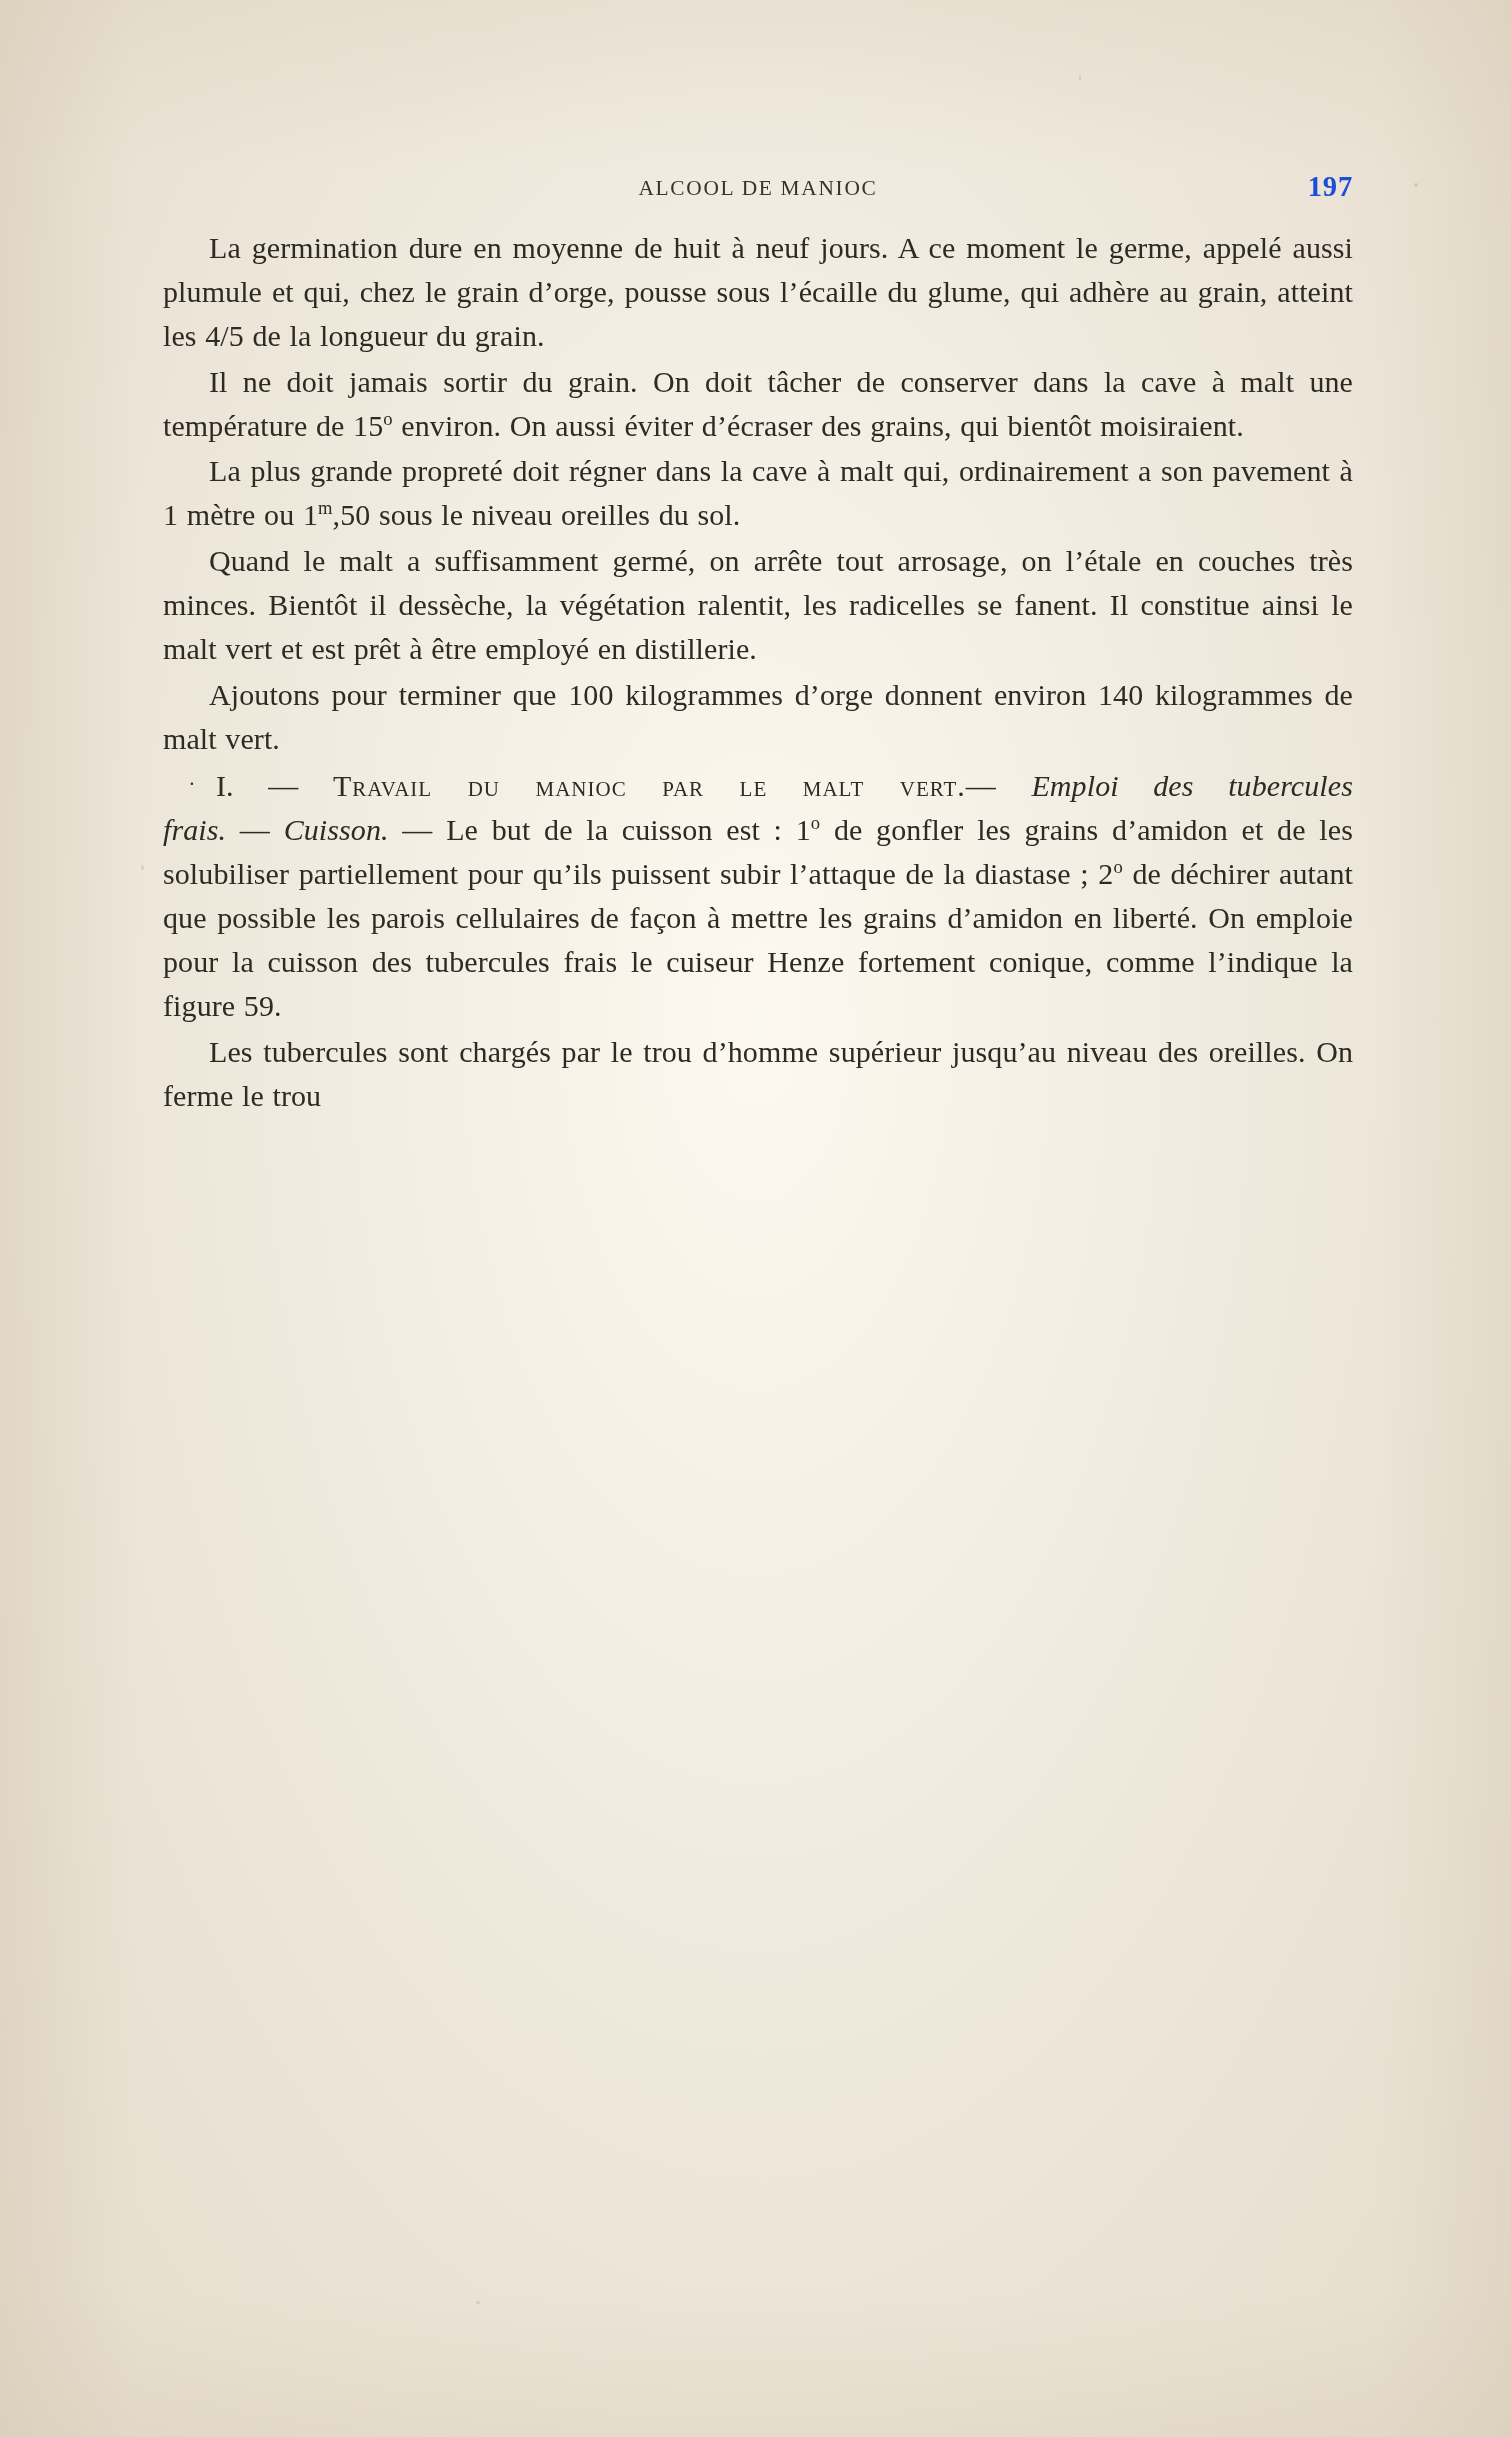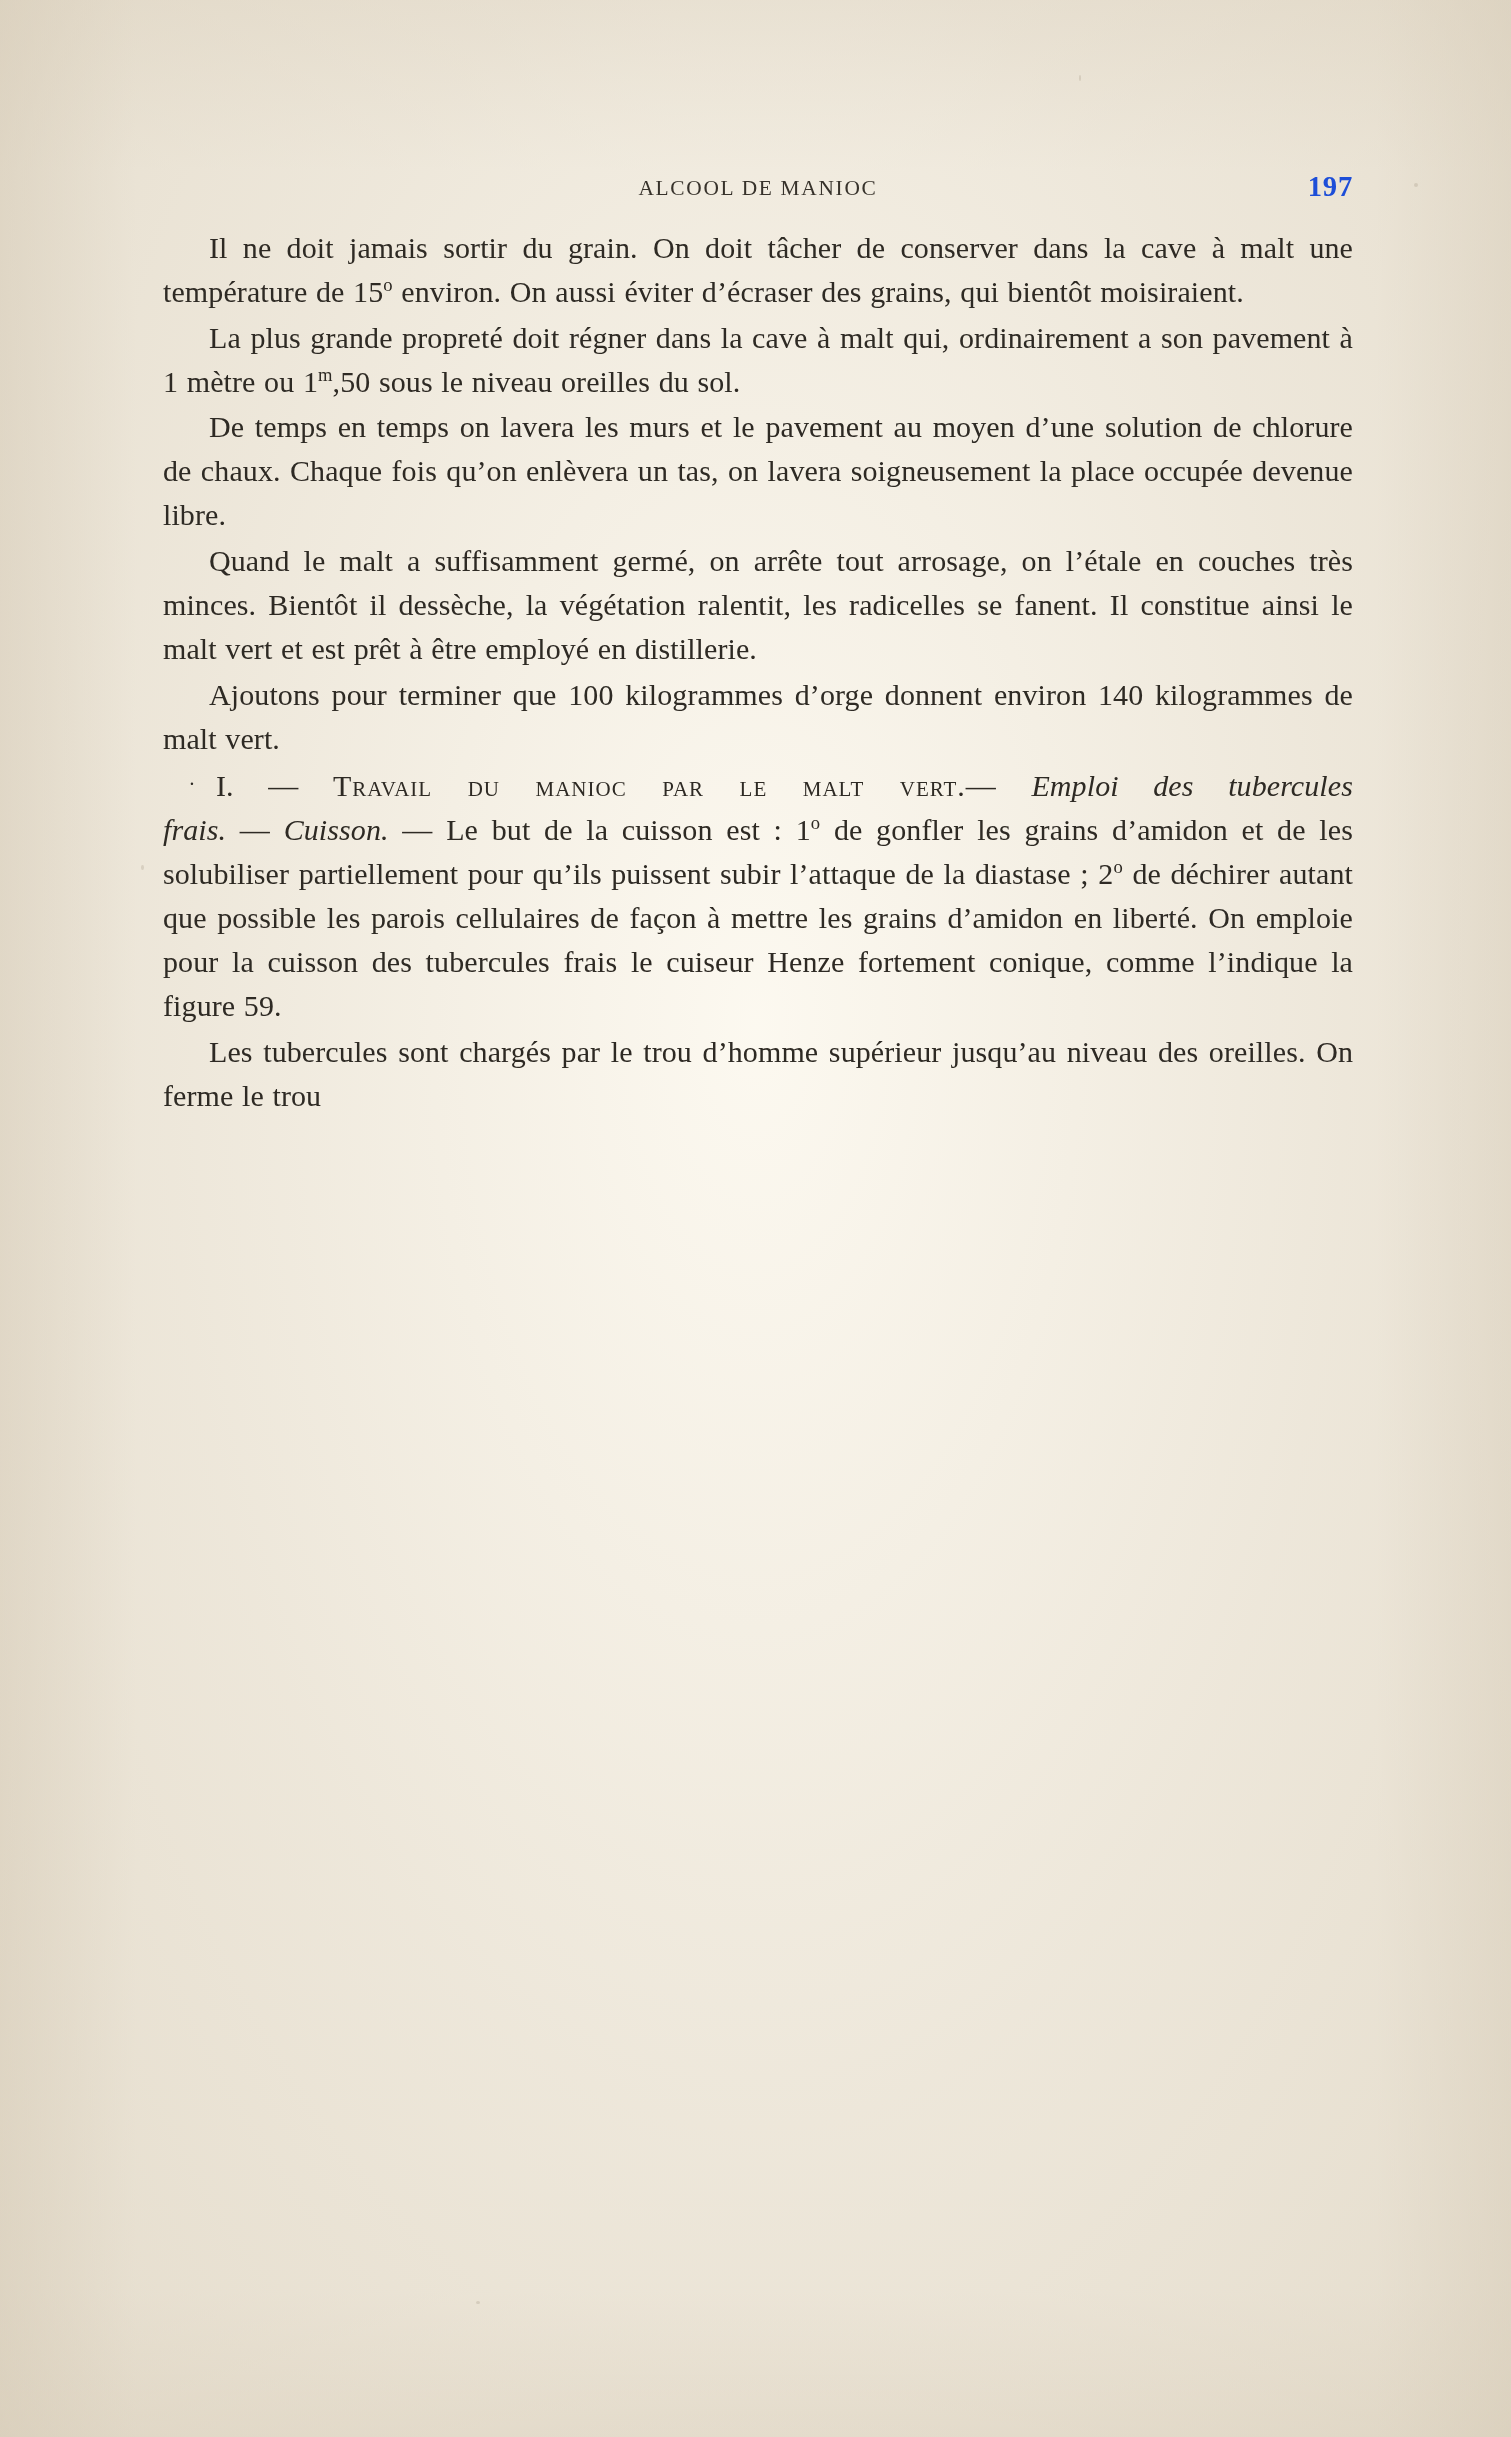--- a/index.html
+++ b/index.html
@@ -110,26 +110,26 @@
 <div class="paper"></div>
 
 <div class="page">
   <div class="content">
 
     <div class="runhead">
       <div class="title">ALCOOL DE MANIOC</div>
       <div class="folio">197</div>
     </div>
 
+    <p>La germination dure en moyenne de huit à neuf jours. A ce moment le germe, appelé aussi plumule et qui, chez le grain d’orge, pousse sous l’écaille du glume, qui adhère au grain, atteint les 4/5 de la longueur du grain.</p>
 
     <p><span>Il ne doit jamais sortir du grain. On doit tâcher de conserver dans la cave à malt une température de 15</span><sup class="ord">o</sup><span> environ. On aussi éviter d’écraser des grains, qui bientôt moisiraient.</span></p>
 
     <p><span>La plus grande propreté doit régner dans la cave à malt qui, ordinairement a son pavement à 1 mètre ou 1</span><span class="mexp">m</span><span>,50 sous le niveau oreilles du sol.</span></p>
 
-    <p>De temps en temps on lavera les murs et le pavement au moyen d’une solution de chlorure de chaux. Chaque fois qu’on enlèvera un tas, on lavera soigneusement la place occupée devenue libre.</p>
 
     <p>Quand le malt a suffisamment germé, on arrête tout arrosage, on l’étale en couches très minces. Bientôt il dessèche, la végétation ralentit, les radicelles se fanent. Il constitue ainsi le malt vert et est prêt à être employé en distillerie.</p>
 
     <p>Ajoutons pour terminer que 100 kilogrammes d’orge donnent environ 140 kilogrammes de malt vert.</p>
 
     <p><span class="lead-dot">·</span><span>I. —</span>&nbsp;<span class="sc">Travail du manioc par le malt vert.—</span>&nbsp;<span class="ital">Emploi des tubercules frais.</span>&nbsp;<span>—</span>&nbsp;<span class="ital">Cuisson.</span>&nbsp;<span>—</span>&nbsp;<span>Le but de la cuisson est : 1</span><sup class="ord">o</sup><span> de gonfler les grains d’amidon et de les solubiliser partiellement pour qu’ils puissent subir l’attaque de la diastase ; 2</span><sup class="ord">o</sup><span> de déchirer autant que possible les parois cellulaires de façon à mettre les grains d’amidon en liberté. On emploie pour la cuisson des tubercules frais le cuiseur Henze fortement conique, comme l’indique la figure 59.</span></p>
 
     <p class="tight">Les tubercules sont chargés par le trou d’homme supérieur jusqu’au niveau des oreilles. On ferme le trou</p>
 
   </div>

